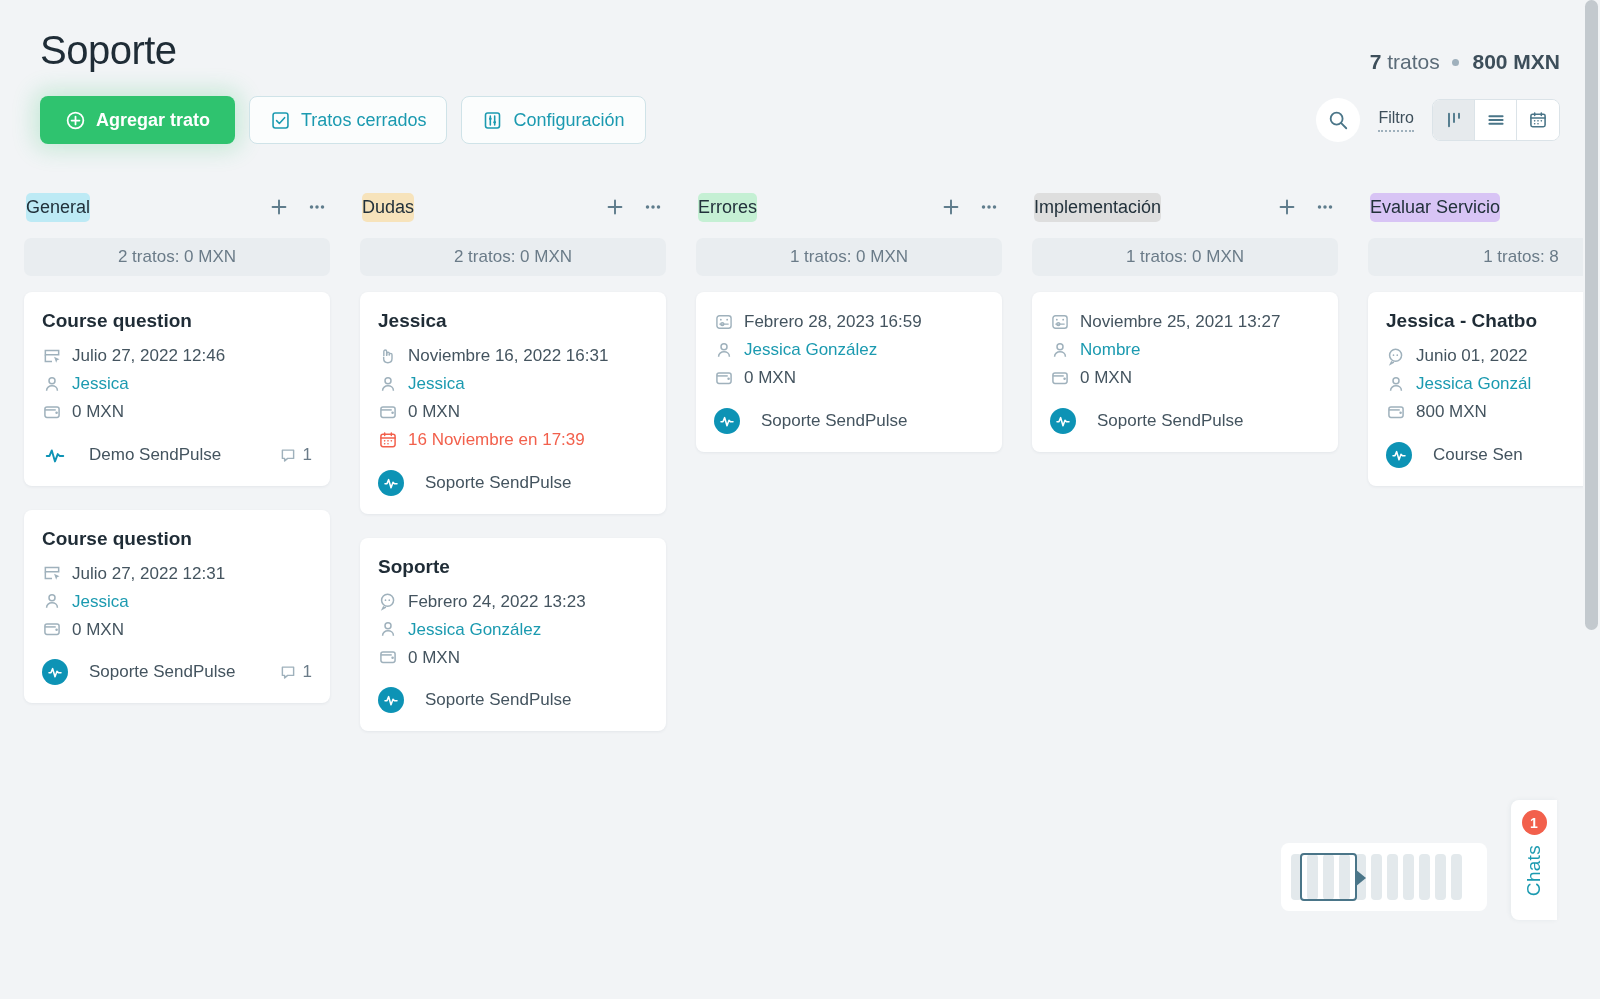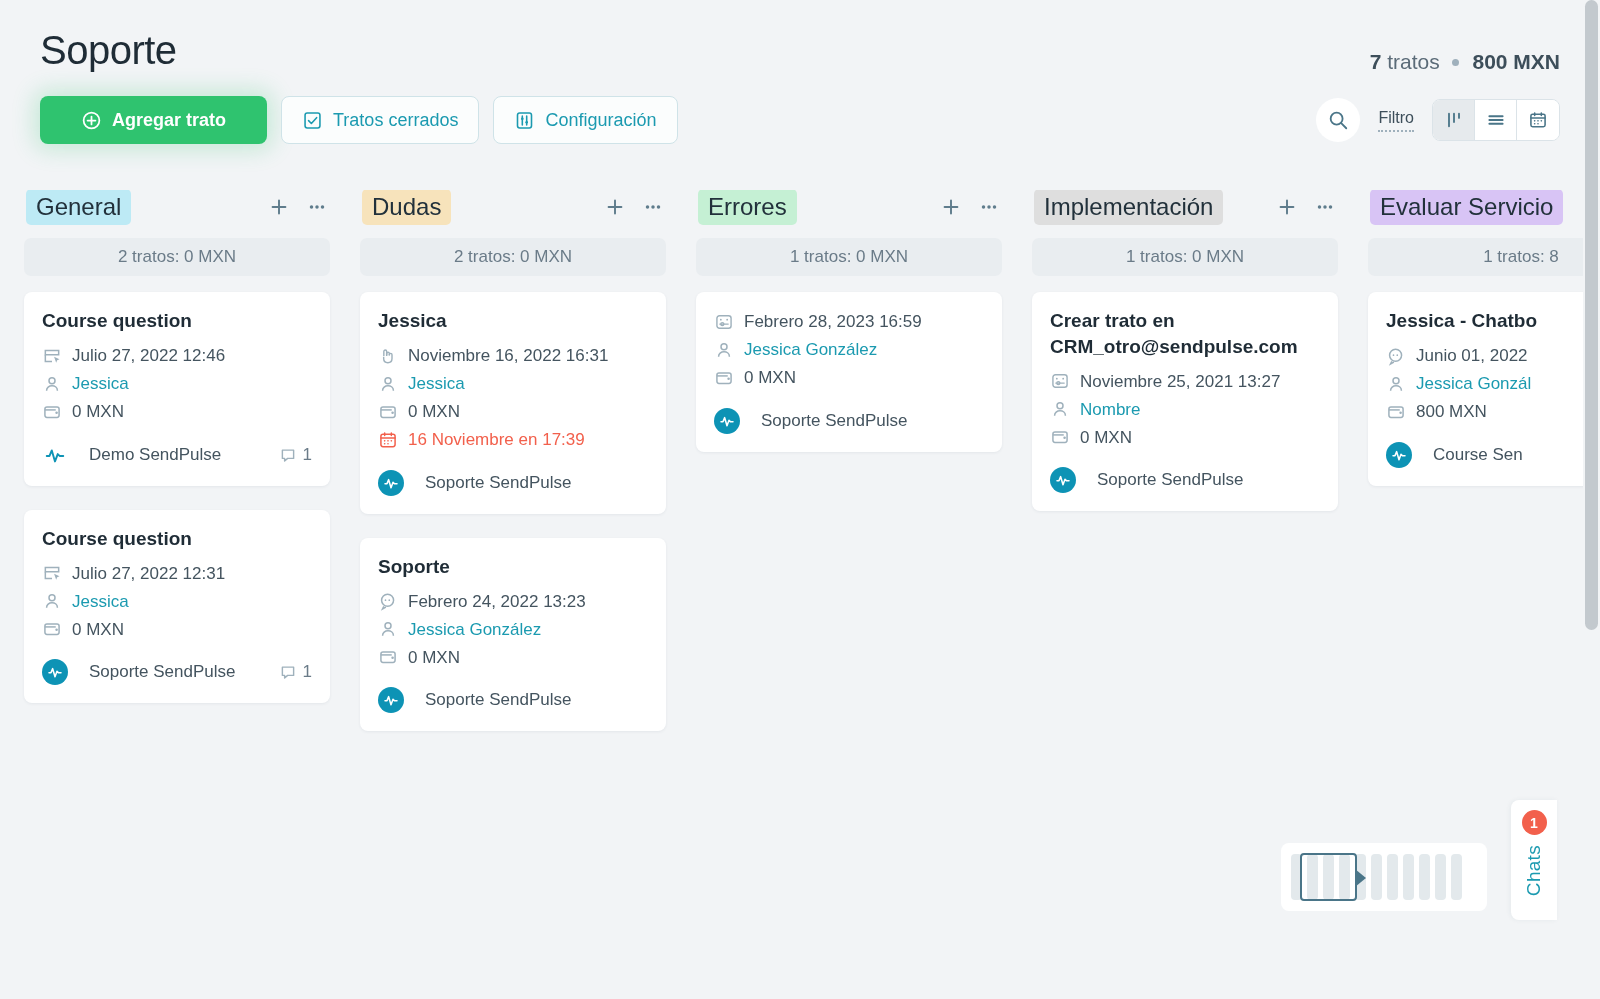--- a/index.html
+++ b/index.html
@@ -72,21 +72,21 @@
     cursor: pointer;
     white-space: nowrap;
     border: 1px solid transparent;
     background: #fff;
   }
 
   .btn-primary {
     background: #2fc36f;
     color: #ffffff;
     font-weight: 700;
-    padding: 0 40px;
+    padding: 0 24px;
     box-shadow: 0 0 22px 6px rgba(47,195,111,0.22);
   }
 
   .btn-ghost {
     color: #1b9ab0;
     border: 1px solid #cfe3e8;
     font-weight: 400;
     background: #fbfdfd;
   }
 
@@ -152,22 +152,22 @@
 
   .col-head {
     display: flex;
     align-items: center;
     justify-content: space-between;
     height: 34px;
     padding: 0 2px;
   }
 
   .col-tag {
-    font-size: 24px;
-    padding: 4px 10px;
+    font-size: 18px;
+    padding: 4px 0;
     border-radius: 5px;
     color: #22313b;
     white-space: nowrap;
   }
 
   .col-actions { display: flex; align-items: center; gap: 16px; }
   .col-actions .act { cursor: pointer; display: flex; align-items: center; }
 
   .col-stats {
     margin-top: 14px;
@@ -764,21 +764,20 @@
       <circle cx="6" cy="12" r="1.9"></circle>
               <circle cx="12" cy="12" r="1.9"></circle>
               <circle cx="18" cy="12" r="1.9"></circle>
             </svg>
           </span>
         </div>
       </div>
       <div class="col-stats">1 tratos: 0 MXN</div>
       <div class="col-cards">
         <div class="card">
-          <div class="card-title">Crear trato en CRM_otro@sendpulse.com</div>
           <div class="card-row">
             <span class="icon">
               <svg width="20" height="20" viewBox="0 0 24 24" fill="none" stroke="#9fb1bc" stroke-width="1.7">
       <rect x="3.5" y="4.5" width="17" height="15" rx="3"></rect>
       <circle cx="8.2" cy="9.2" r="1.1" fill="#9fb1bc" stroke="none"></circle>
       <circle cx="15.8" cy="9.2" r="1.1" fill="#9fb1bc" stroke="none"></circle>
       <path d="M7 14.5h10" stroke-linecap="round"></path>
       <circle cx="10" cy="14.5" r="1.8"></circle>
               </svg>
             </span>

